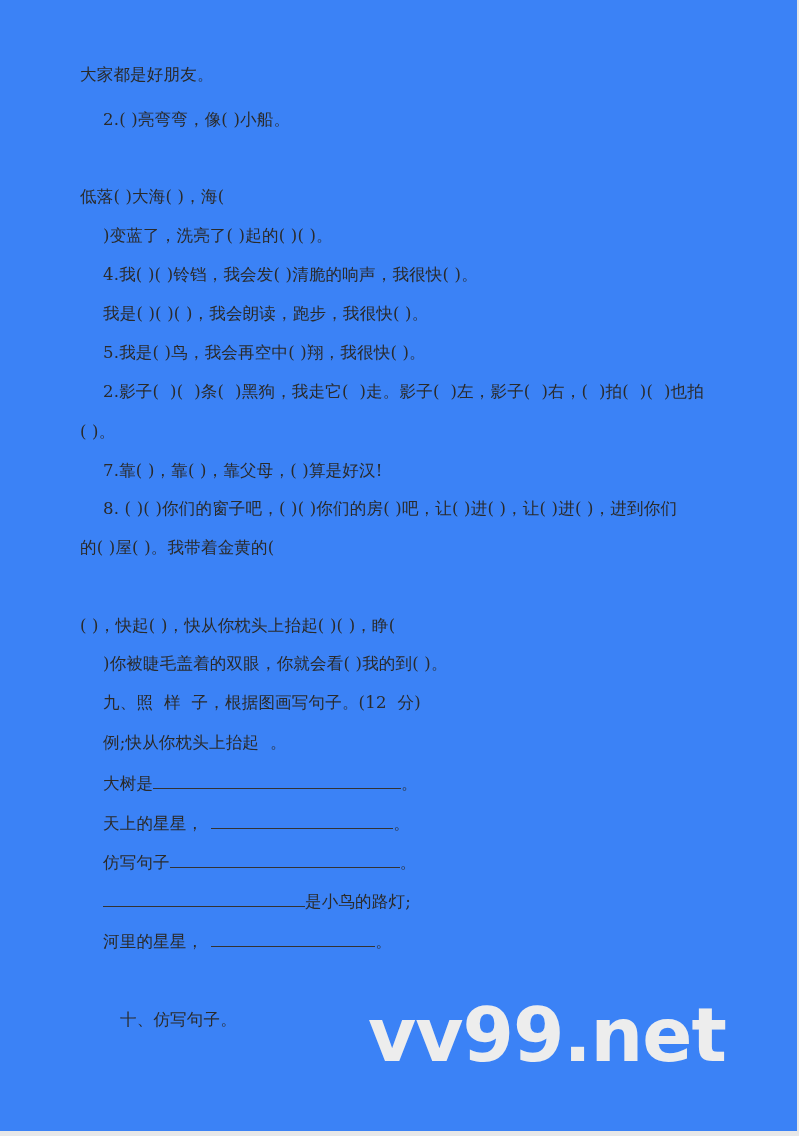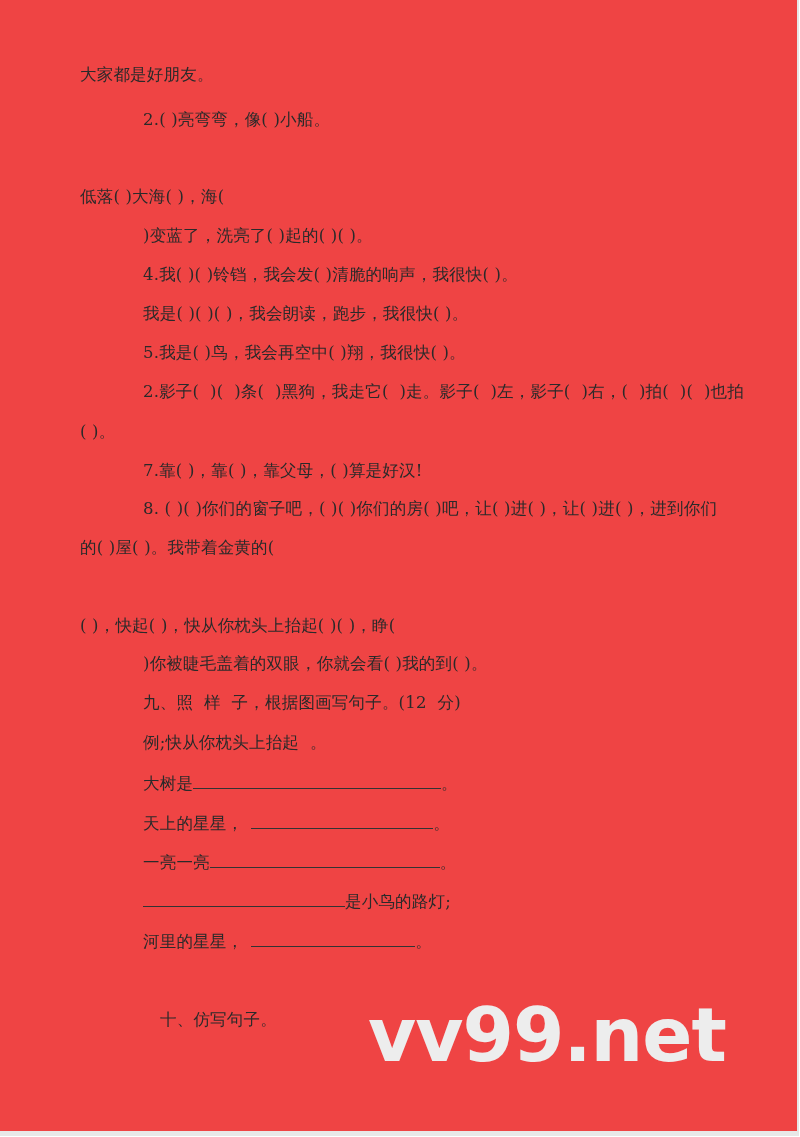--- a/index.html
+++ b/index.html
@@ -6,32 +6,32 @@
   body {
     width: 800px; height: 1137px; overflow: hidden;
     background: #ffffff;
     font-family: "DejaVu Serif", "Liberation Serif", serif;
     color: #2a2a2a;
     position: relative;
   }
   .page {
     position: absolute; left: 0; top: 0;
     width: 797px; height: 1131px;
-    background: #ef4444;
+    background: #3b82f6;
     border-right: 2px solid #e6e6e6;
     border-bottom: 5px solid #e8e8e8;
   }
   .line {
     position: absolute;
     font-size: 16.5px;
     line-height: 22px;
     white-space: pre;
     letter-spacing: 0.2px;
   }
-  .ind { left: 103px; margin-left: 40px; }
+  .ind { left: 103px; }
   .noind { left: 80px; }
   .blank {
     display: inline-block;
     border-bottom: 1px solid #333;
     height: 16px;
     vertical-align: baseline;
   }
   .watermark {
     position: absolute;
     left: 368px; top: 995px;
@@ -63,21 +63,21 @@
   <div class="line ind" style="top:653px">)你被睫毛盖着的双眼，你就会看( )我的到( )。</div>
   <div class="line noind" style="top:615px">( )，快起( )，快从你枕头上抬起( )( )，睁(</div>
 
   <div class="line ind" style="top:692px">九、照  样  子，根据图画写句子。(12  分)</div>
   <div class="line ind" style="top:732px">例;快从你枕头上抬起  。</div>
 
   <div class="line ind" style="top:772px"><span>大树是</span><span class="blank" style="width:248px"></span><span>。</span></div>
 
   <div class="line ind" style="top:812px"><span>天上的星星，</span><span class="blank" style="width:182px;margin-left:8px"></span><span>。</span></div>
 
-  <div class="line ind" style="top:851px"><span>一亮一亮</span><span class="blank" style="width:230px"></span><span>。</span></div>
+  <div class="line ind" style="top:851px"><span>仿写句子</span><span class="blank" style="width:230px"></span><span>。</span></div>
 
   <div class="line ind" style="top:930px"><span>河里的星星，</span><span class="blank" style="width:164px;margin-left:8px"></span><span>。</span></div>
 
   <div class="line ind" style="top:890px"><span></span><span class="blank" style="width:202px"></span><span>是小鸟的路灯;</span></div>
 
   <div class="line ind" style="top:1009px;left:120px">十、仿写句子。</div>
 
   <div class="watermark">vv99.net</div>
 </div>
 

